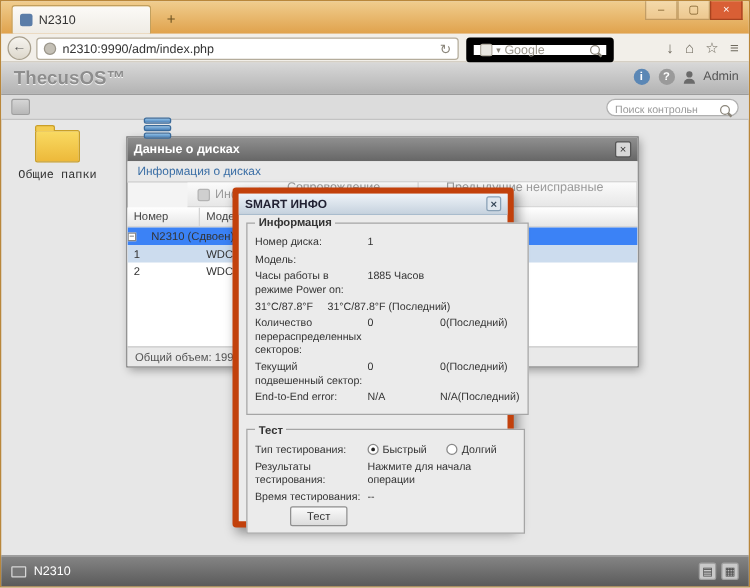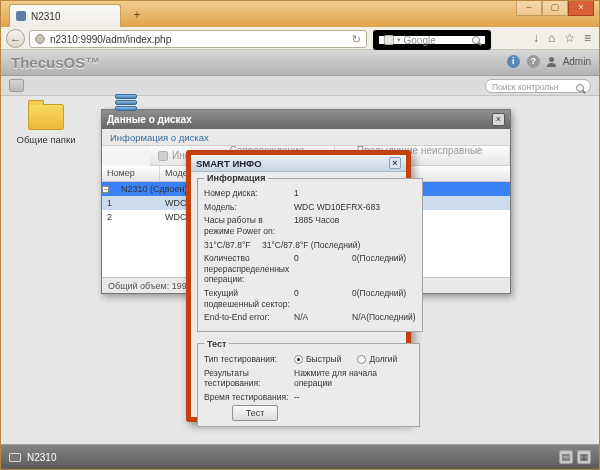--- a/index.html
+++ b/index.html
@@ -43,21 +43,21 @@
 
   .subbar{position:absolute;left:0;top:75px;right:0;height:20px;background:#dcdcdc;border-bottom:1px solid #c3c3c3;}
   .subicon{position:absolute;left:8px;top:78px;width:15px;height:13px;background:linear-gradient(#d5d5d5,#b8b8b8);border:1px solid #9e9e9e;border-radius:2px;}
   .wsearch{position:absolute;right:8px;top:78px;width:106px;height:14px;background:#fff;border:1px solid #b0b0b0;border-radius:7px;font-size:8.5px;color:#999;display:flex;align-items:flex-end;padding:0 6px;gap:18px;}
   .wsearch .txt{flex:1;white-space:nowrap;overflow:hidden;}
 
   
   .deskicon{position:absolute;left:10px;top:103px;width:70px;text-align:center;z-index:1;}
   .folder{width:36px;height:26px;margin:0 auto;background:linear-gradient(#f9da62,#edb93a);border:1px solid #c99f29;border-radius:2px;position:relative;}
   .folder::before{content:"";position:absolute;left:-1px;top:-5px;width:14px;height:4px;background:#f3cc52;border:1px solid #c99f29;border-bottom:none;border-radius:2px 2px 0 0;}
-  .deskicon .lbl{font-size:9.5px;color:#333;margin-top:4px;}
+  .deskicon .lbl{font-size:9.5px;color:#333;margin-top:4px;font-family:Liberation Mono, monospace;}
   .diskstack{position:absolute;left:114px;top:93px;width:22px;z-index:3;}
   .diskstack .d{height:5px;background:linear-gradient(#8fc0e8,#4a7fb5);border:1px solid #3a6a9a;border-radius:2px;margin-bottom:1px;}
 
   
   .dwin{position:absolute;left:100px;top:108px;width:410px;height:185px;background:#f4f4f4;border:1px solid #777;box-shadow:2px 3px 7px rgba(0,0,0,.35);z-index:2;}
   .dtitle{height:19px;background:linear-gradient(#909090,#666);display:flex;align-items:center;padding:0 5px;}
   .dtitle .t{flex:1;text-align:left;color:#fff;font-weight:bold;font-size:10px;}
   .dclose{width:13px;height:13px;background:#d8d8d8;border:1px solid #555;border-radius:2px;font-size:9px;line-height:11px;text-align:center;color:#333;}
   .dtab{height:17px;background:#e9e9e9;border-bottom:1px solid #d0d0d0;display:flex;align-items:center;padding:0 8px;font-size:9.5px;color:#3a6ea5;}
   .dtoolbar{height:20px;background:linear-gradient(#fbfbfb,#e7e7e7);border-bottom:1px solid #cfcfcf;display:flex;align-items:center;font-size:10px;color:#9b9b9b;margin-left:48px;}
@@ -211,33 +211,32 @@
     <div class="sbody">
       <fieldset>
         <legend>Информация</legend>
         <div class="srow">
           <span class="l">Номер диска:</span>
           <span class="v">1</span>
           <span class="last"></span>
         </div>
         <div class="srow wide">
           <span class="l">Модель:</span>
-          <span class="v">WDC WD10EFRX-683</span>
         </div>
         <div class="srow">
           <span class="l">Часы работы в режиме Power on:</span>
           <span class="v">1885 Часов</span>
           <span class="last"></span>
         </div>
         <div class="srow">
           <span class="v">31°C/87.8°F</span>
           <span class="last">31°C/87.8°F (Последний)</span>
         </div>
         <div class="srow">
-          <span class="l">Количество перераспределенных операции:</span>
+          <span class="l">Количество перераспределенных секторов:</span>
           <span class="v">0</span>
           <span class="last">0(Последний)</span>
         </div>
         <div class="srow">
           <span class="l">Текущий подвешенный сектор:</span>
           <span class="v">0</span>
           <span class="last">0(Последний)</span>
         </div>
         <div class="srow">
           <span class="l">End-to-End error:</span>

